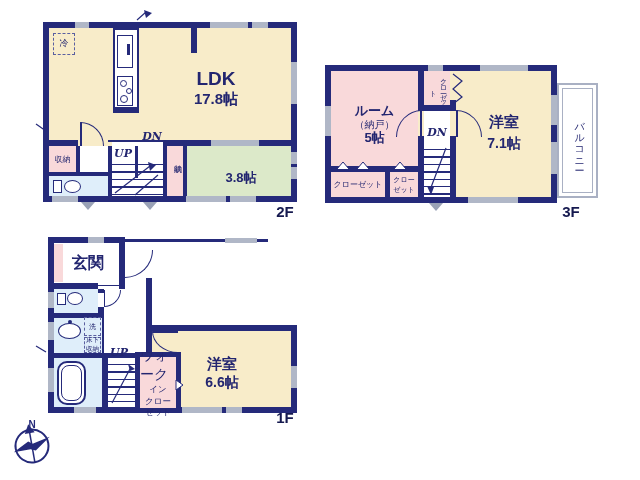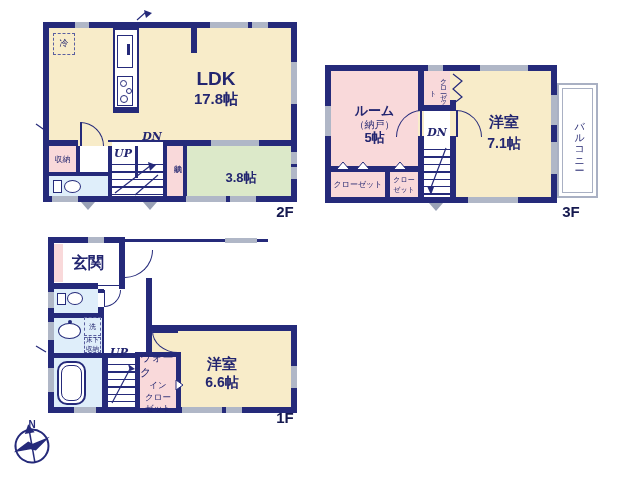--- a/index.html
+++ b/index.html
@@ -188,21 +188,21 @@
   <div class="stairs" style="left:108px;top:358px;width:29px;height:49px;"></div>
   <div class="updn" style="left:106px;top:346px;width:26px;">UP</div>
 
   <div class="room" style="left:146px;top:325px;width:151px;height:88px;border:6px solid #252a7a;background:#f8ecc9;"></div>
   <div class="arc" style="left:152px;top:331px;width:26px;height:22px;border-top:2px solid #252a7a;border-left:1.2px solid #252a7a;border-bottom:1.2px solid #252a7a;border-bottom-left-radius:100% 100%;"></div>
   <div class="lbl" style="left:177px;top:356px;width:90px;font-size:15px;font-weight:700;">洋室</div>
   <div class="lbl" style="left:177px;top:375px;width:90px;font-size:14px;font-weight:600;">6.6帖</div>
 
   <div class="room" style="left:135px;top:352px;width:46px;height:61px;border:5px solid #252a7a;background:#f9d9da;">
     <div class="lines">
-      <span style="font-size:11px;color:#232670;line-height:1.35;">ウォーク</span>
+      <span style="font-size:14px;color:#232670;line-height:1.35;">ウォーク</span>
       <span style="font-size:8.5px;color:#232670;line-height:1.35;">イン</span>
       <span style="font-size:8.5px;color:#232670;line-height:1.35;">クロー</span>
       <span style="font-size:8.5px;color:#232670;line-height:1.35;">ゼット</span>
     </div>
   </div>
 
   <div class="win" style="left:88px;top:237px;width:16px;height:6px;"></div>
   <div class="win" style="left:48px;top:292px;width:6px;height:16px;"></div>
   <div class="win" style="left:48px;top:322px;width:6px;height:18px;"></div>
   <div class="win" style="left:48px;top:368px;width:6px;height:24px;"></div>

